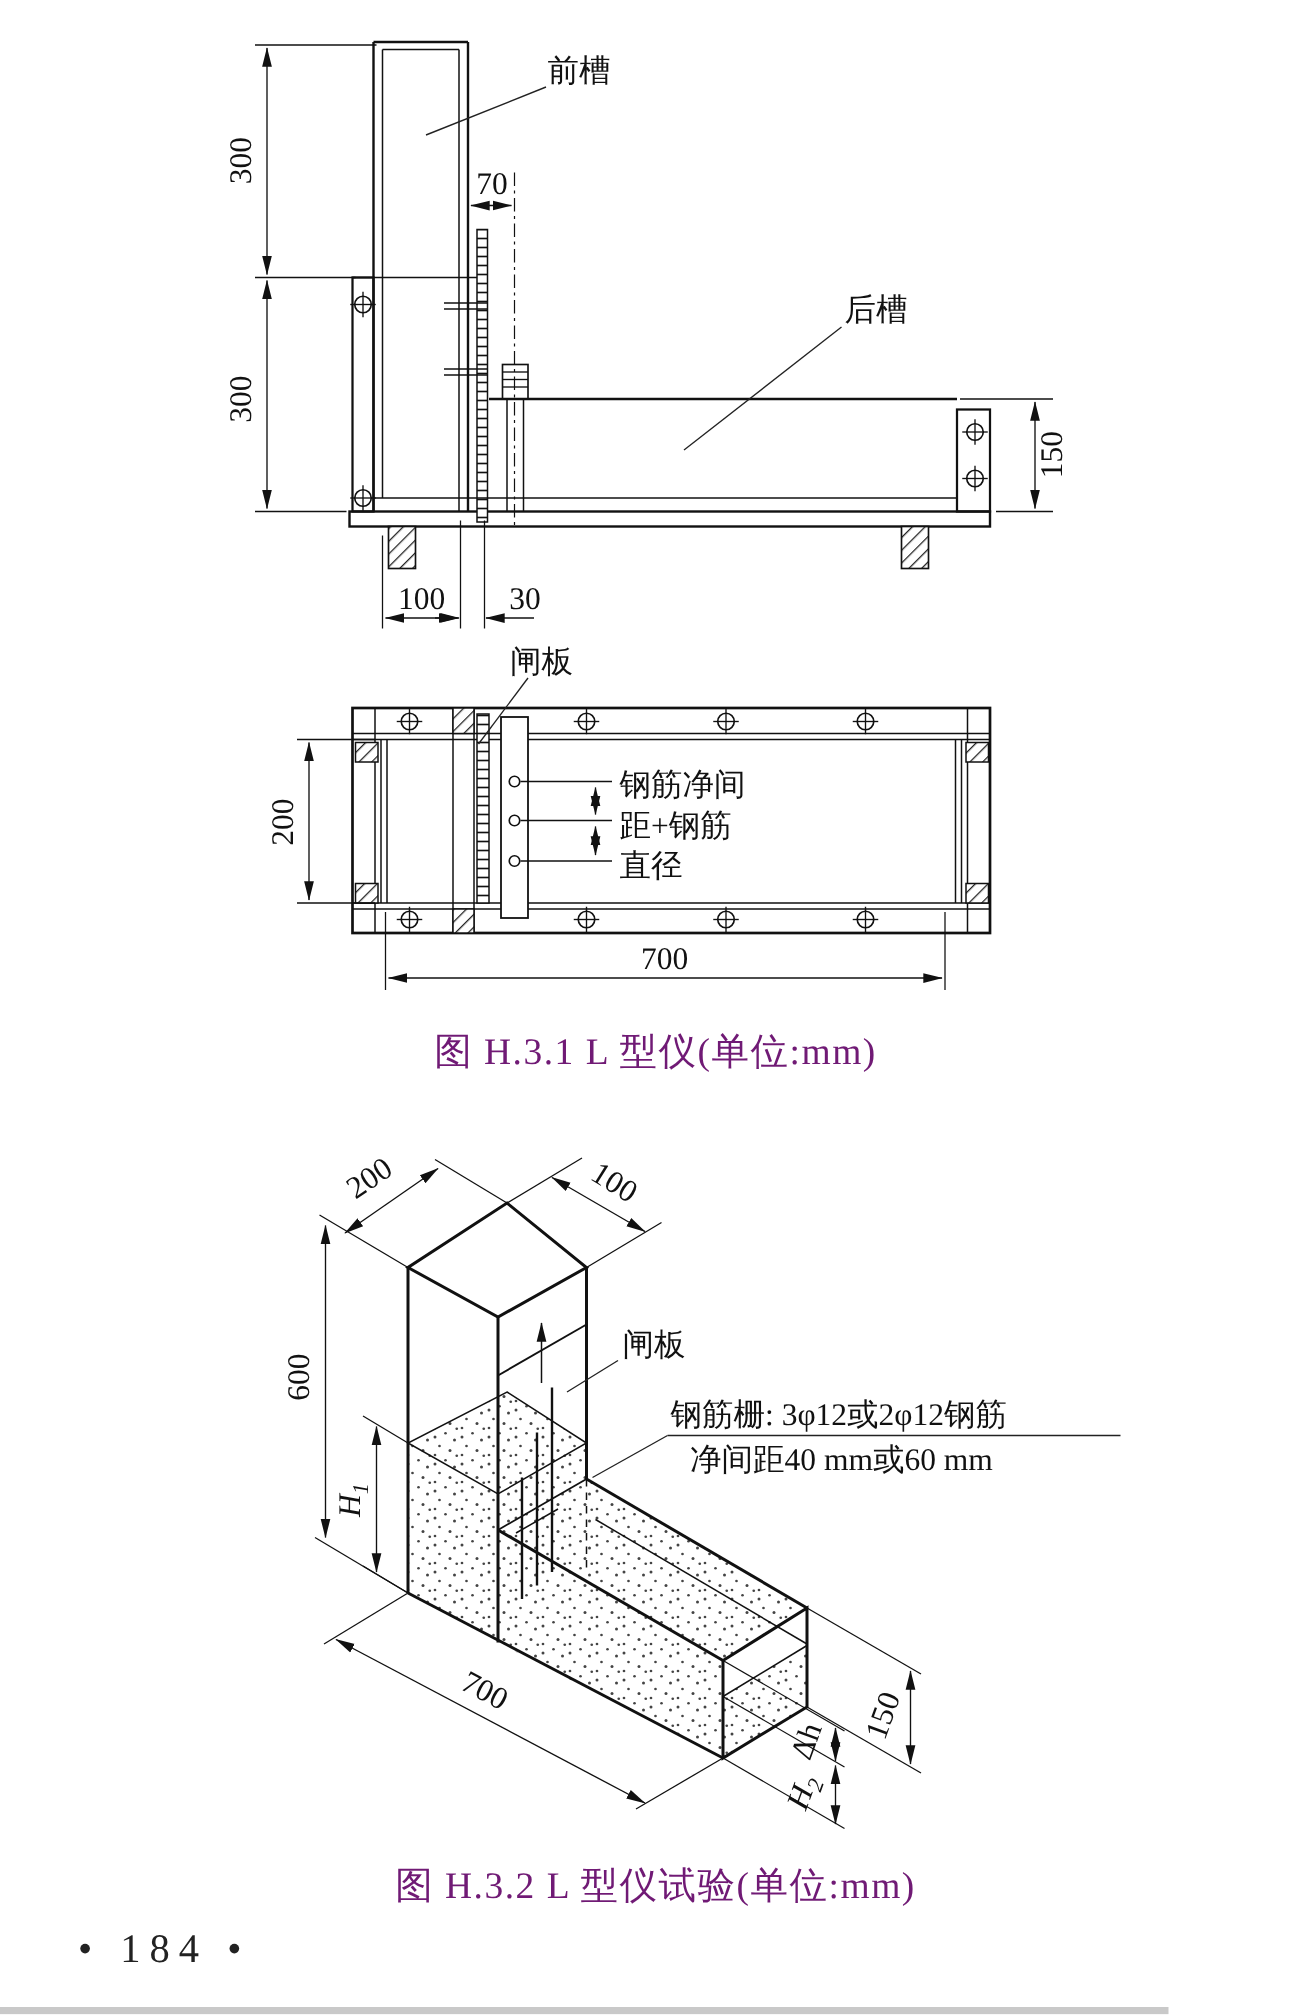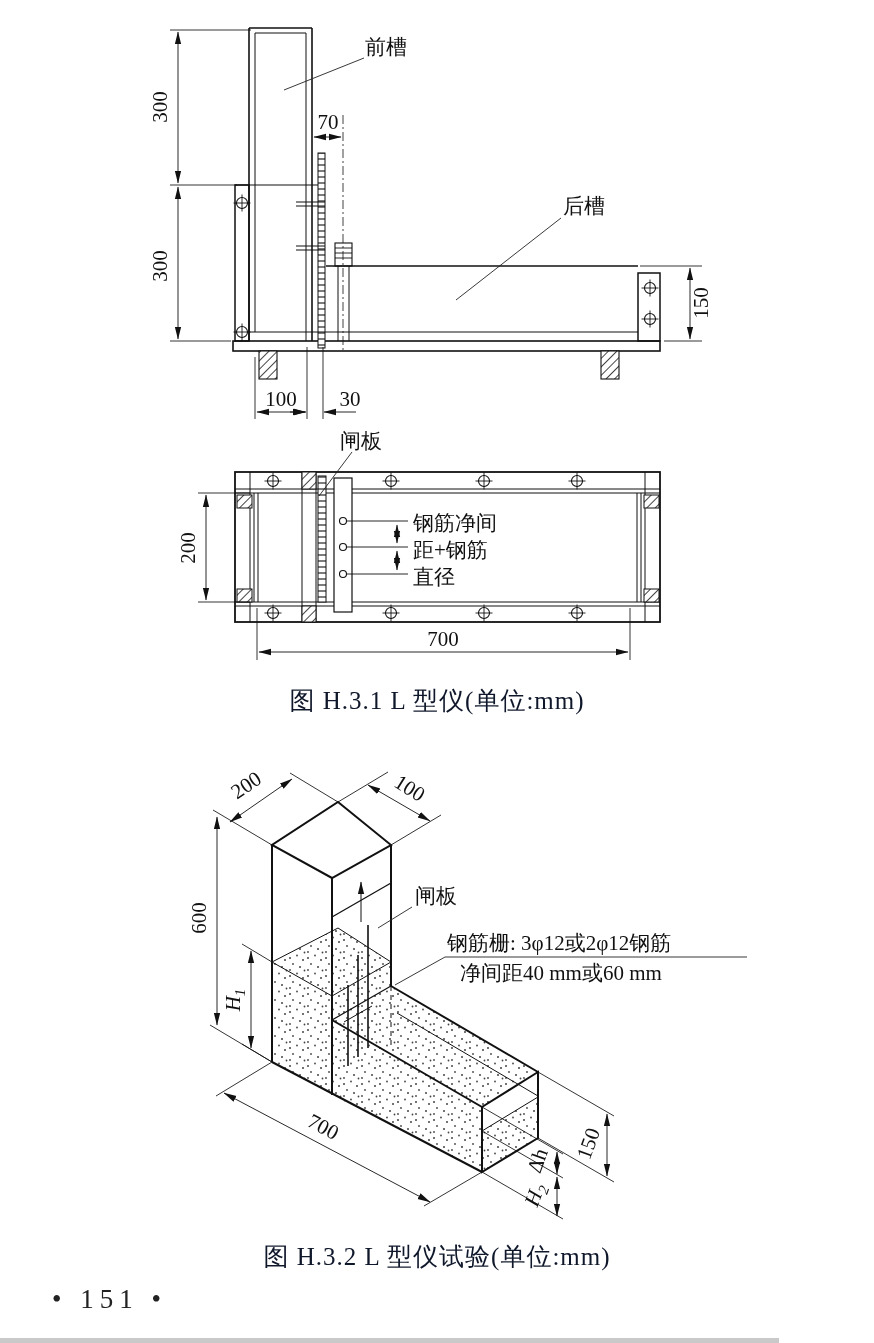--- a/index.html
+++ b/index.html
@@ -6,21 +6,21 @@
   .page{
     position:relative;width:779px;height:1343px;background:#ffffff;overflow:hidden;
     font-family:"Liberation Serif","DejaVu Serif",serif;color:#111;
   }
   svg{position:absolute;left:0;top:0;}
   svg text{font-family:"Liberation Serif","DejaVu Serif",serif;fill:#111;}
   .dimtext{font-size:21px;}
   .cjk{font-size:21px;}
   .caption{
     position:absolute;left:0;width:874px;text-align:center;
-    font-size:25px;letter-spacing:1px;color:#0f172a;
+    font-size:25px;letter-spacing:1px;color:#701a75;
   }
   .pagenum{
     position:absolute;left:52px;top:1284px;font-size:27px;color:#222;letter-spacing:6px;
   }
   .scan-edge{position:absolute;left:0;top:1338px;width:874px;height:5px;background:#c9c9c9;}
 </style>
 </head>
 <body>
 
 <div class="page">
@@ -315,16 +315,16 @@
     <g>
       <line x1="482" y1="1172" x2="563" y2="1219" stroke-width="0.85"></line>
       <line x1="557" y1="1177" x2="557" y2="1216" stroke-width="0.9" marker-start="url(#arr)" marker-end="url(#arr)"></line>
       <text class="dimtext" transform="translate(541,1197) rotate(-70)" text-anchor="middle" font-style="italic" stroke="none"><tspan>H</tspan><tspan dy="5" font-size="15">2</tspan></text>
     </g>
   </g>
 </svg>
 
 <div class="caption" style="top:684px">图 H.3.1  L 型仪(单位:mm)</div>
 <div class="caption" style="top:1240px">图 H.3.2  L 型仪试验(单位:mm)</div>
-<div class="pagenum">• 151 •</div>
+<div class="pagenum">• 184 •</div>
 <div class="scan-edge"></div>
 
 </div>
 
 </body></html>

